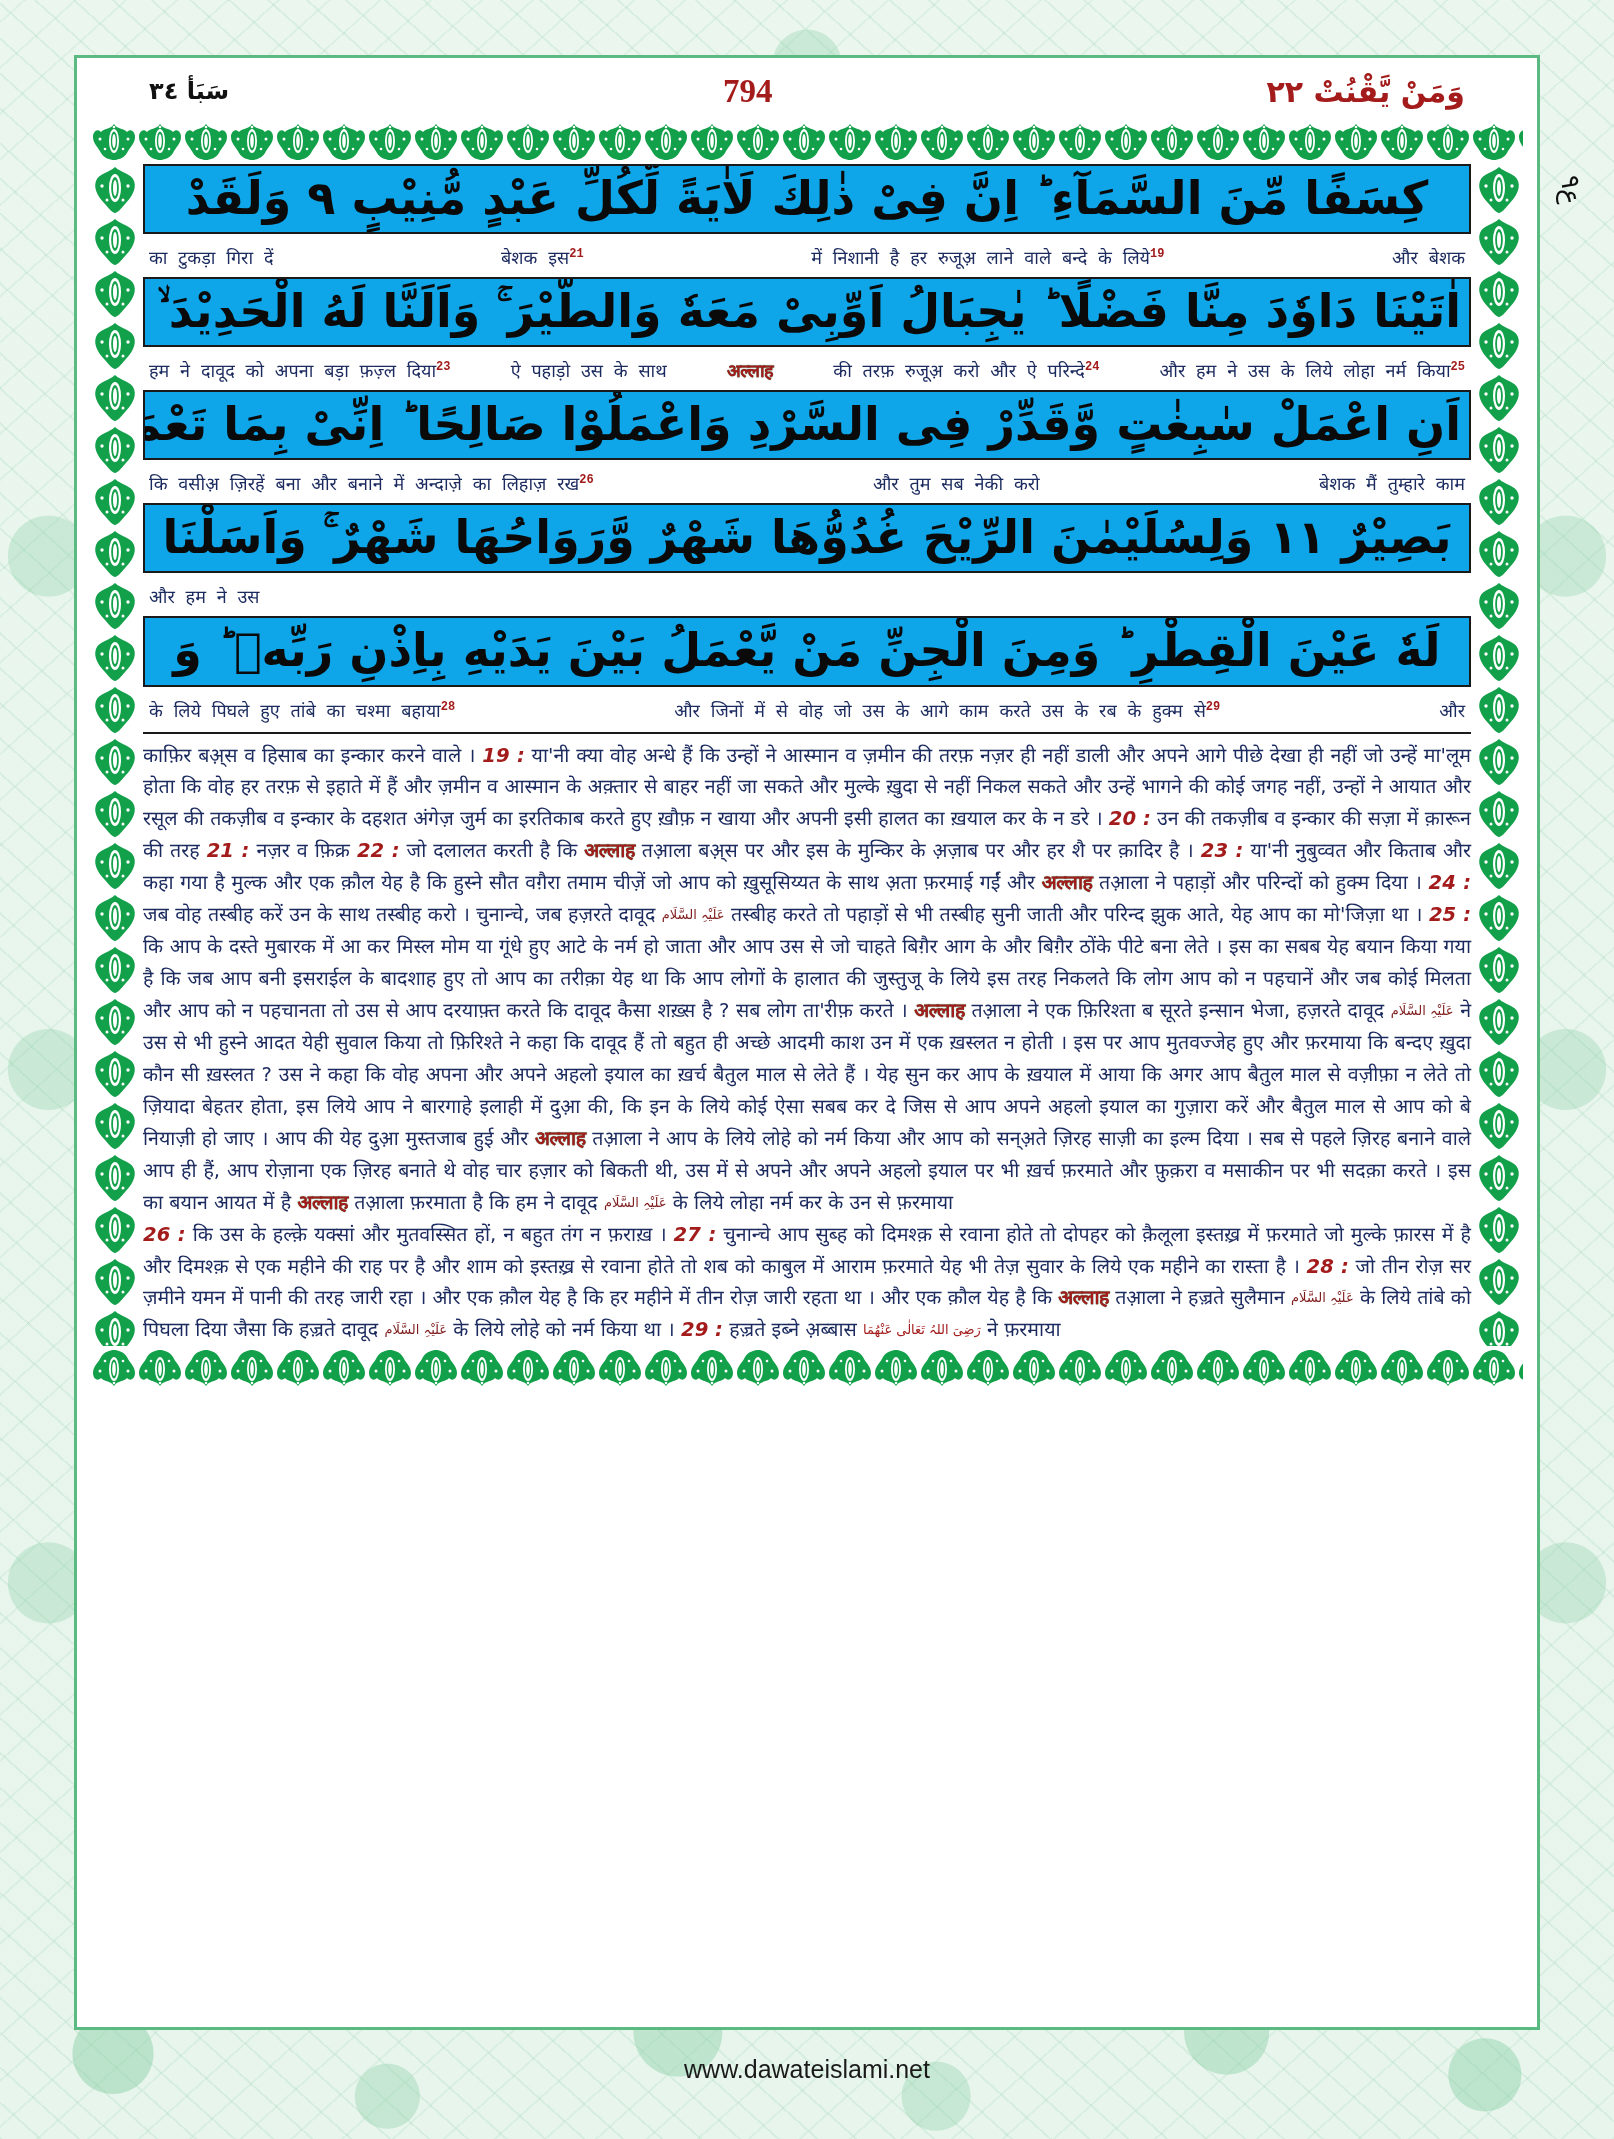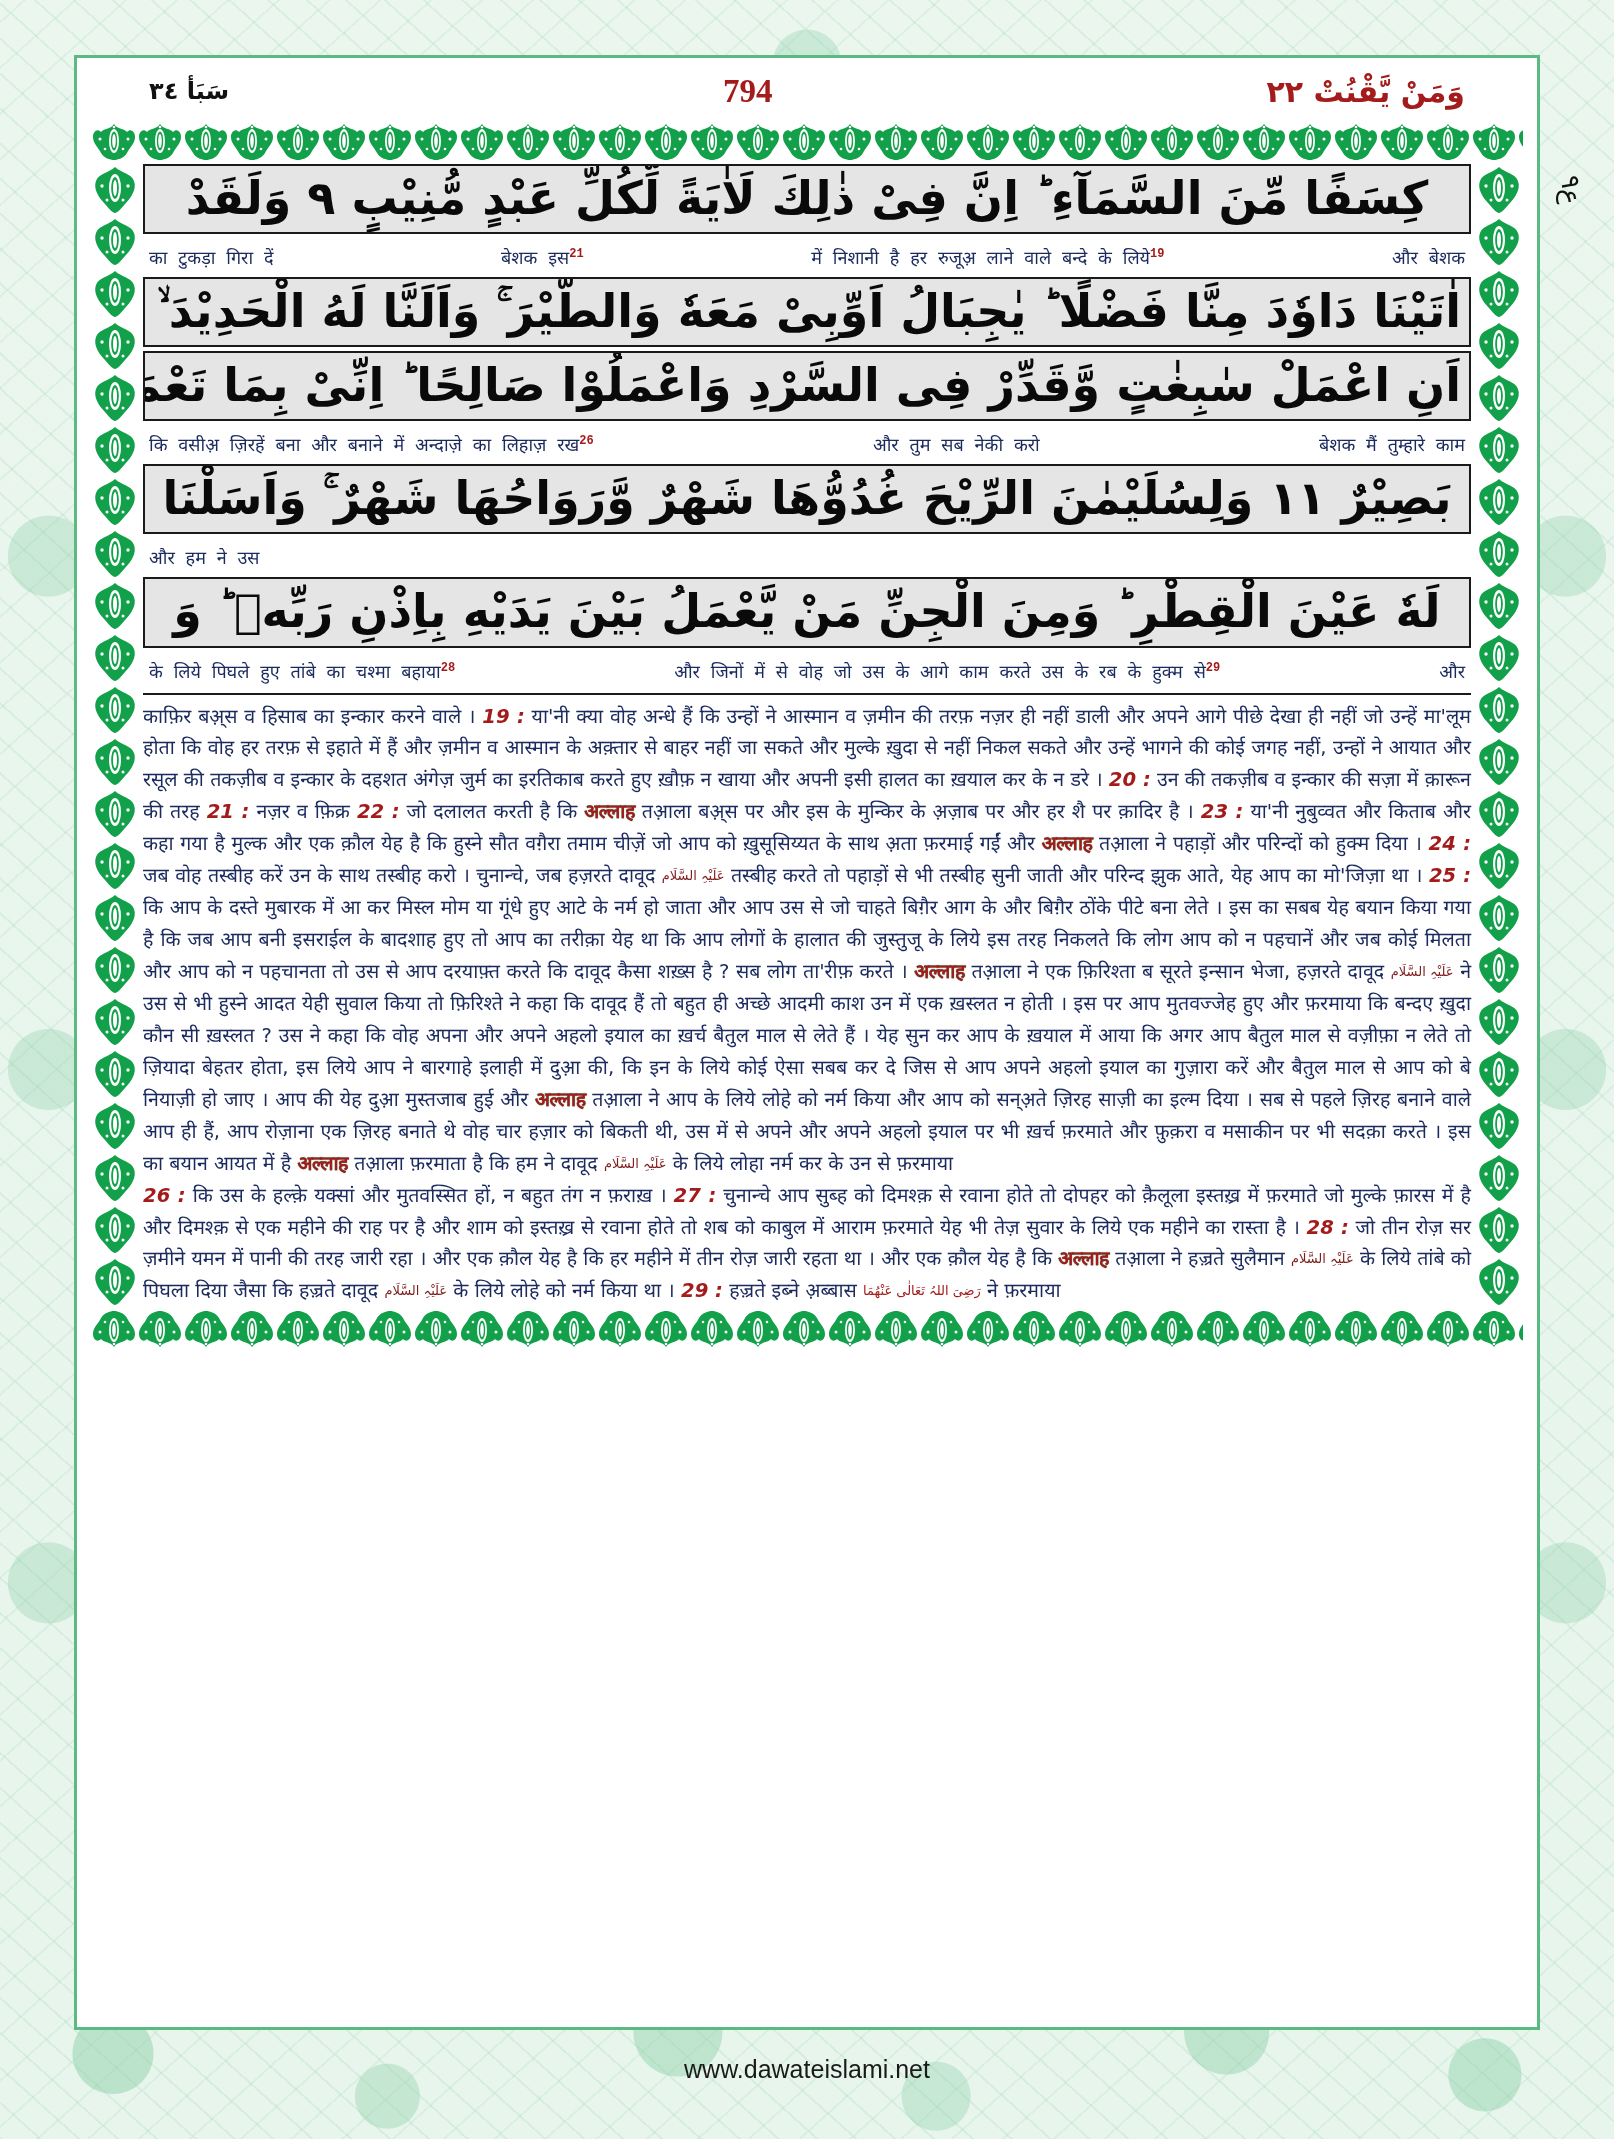--- a/index.html
+++ b/index.html
@@ -83,21 +83,21 @@
   }
   .side-strip.left{left:10px;}
   .side-strip.right{right:10px;}
   .side-strip .vmotif{
     width:48px;height:52px;display:block;margin:0 auto;
   }
 
   
   .ayah-box{
     border:2px solid #1a1a1a;
-    background:#e5e5e5;
+    background:#0ea5e9;
     margin:0 0 4px 0;
     padding:4px 8px 6px 8px;
     box-sizing:border-box;
     direction:rtl;
     text-align:center;
     overflow:hidden;
   }
   .ayah-text{
     font-family:"DejaVu Sans",sans-serif;
     font-size:46px;
@@ -1436,20 +1436,27 @@
     </div>
         <div class="trans-flex">
           <span>का टुकड़ा गिरा दें</span>
           <span>बेशक इस<sup class="rn">21</sup></span>
           <span>में निशानी है हर रुजूअ़ लाने वाले बन्दे के लिये<sup class="rn">19</sup></span>
           <span>और बेशक</span>
         </div>
         <div class="ayah-box">
       <div class="ayah-text">اٰتَیْنَا دَاوٗدَ مِنَّا فَضْلًا ؕ یٰجِبَالُ اَوِّبِیْ مَعَهٗ وَالطَّیْرَ ۚ وَاَلَنَّا لَهُ الْحَدِیْدَ ۙ ۱۰</div>
     </div>
+        <div class="trans-flex">
+          <span>हम ने दावूद को अपना बड़ा फ़ज़्ल दिया<sup class="rn">23</sup></span>
+          <span>ऐ पहाड़ो उस के साथ</span>
+          <span><span class="allah">अल्लाह</span></span>
+          <span>की तरफ़ रुजूअ़ करो और ऐ परिन्दे<sup class="rn">24</sup></span>
+          <span>और हम ने उस के लिये लोहा नर्म किया<sup class="rn">25</sup></span>
+        </div>
         <div class="ayah-box">
       <div class="ayah-text">اَنِ اعْمَلْ سٰبِغٰتٍ وَّقَدِّرْ فِی السَّرْدِ وَاعْمَلُوْا صَالِحًا ؕ اِنِّیْ بِمَا تَعْمَلُوْنَ</div>
     </div>
         <div class="trans-flex">
           <span>कि वसीअ़ ज़िरहें बना और बनाने में अन्दाज़े का लिहाज़ रख<sup class="rn">26</sup></span>
           <span>और तुम सब नेकी करो</span>
           <span>बेशक मैं तुम्हारे काम</span>
         </div>
         <div class="ayah-box">
       <div class="ayah-text">بَصِیْرٌ ۱۱ وَلِسُلَیْمٰنَ الرِّیْحَ غُدُوُّهَا شَهْرٌ وَّرَوَاحُهَا شَهْرٌ ۚ وَاَسَلْنَا</div>

